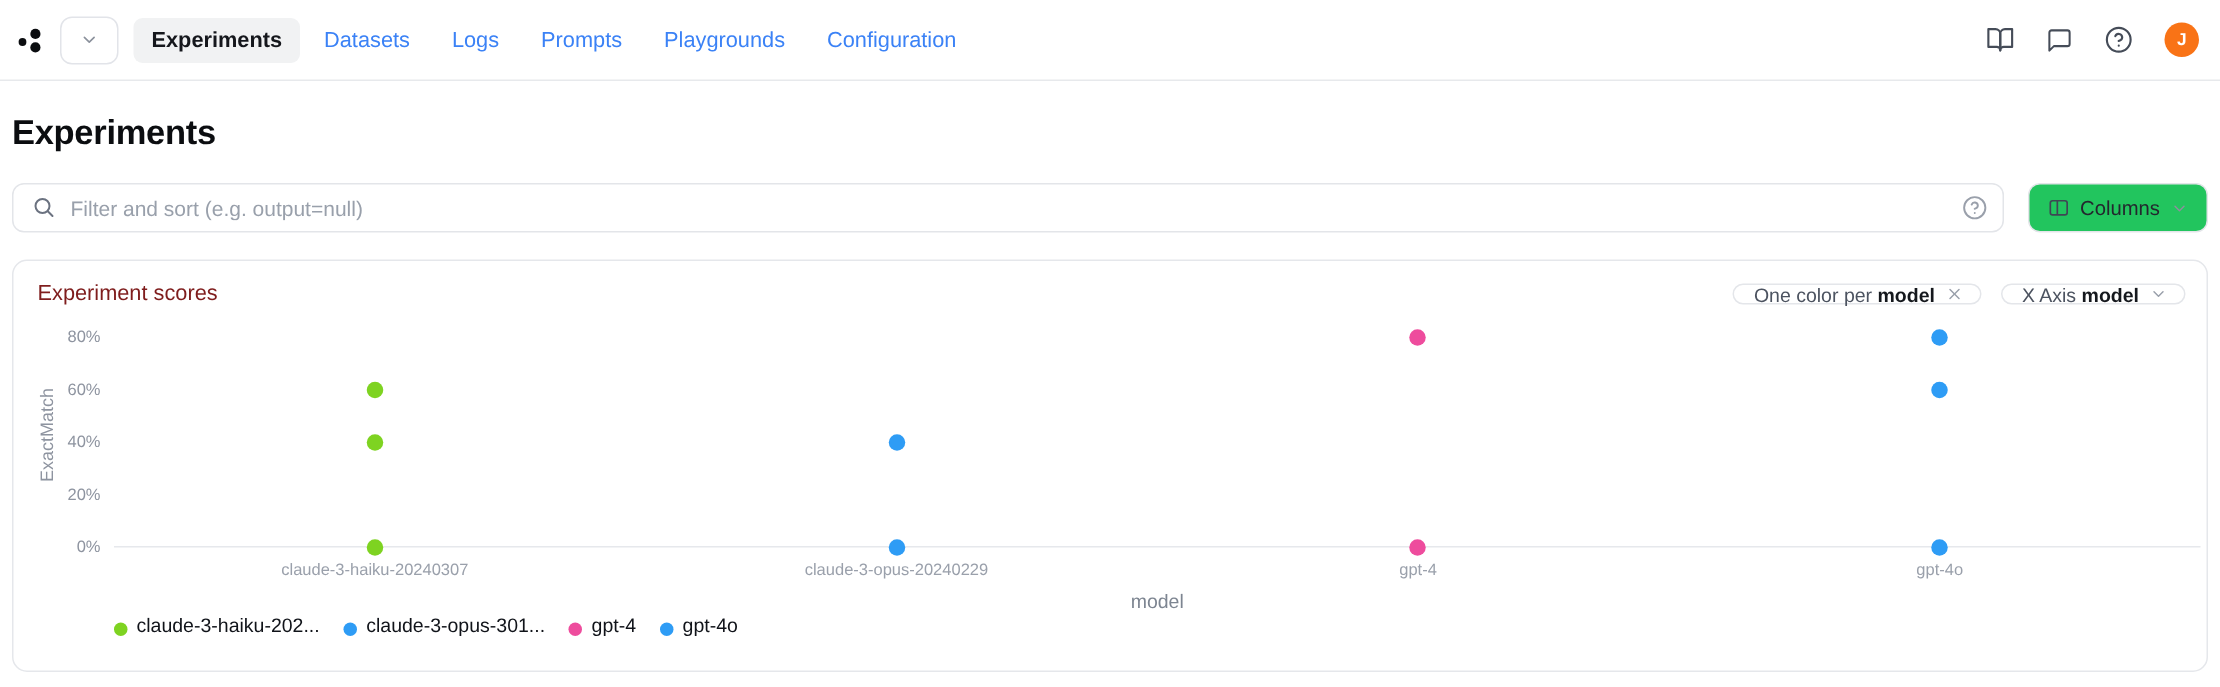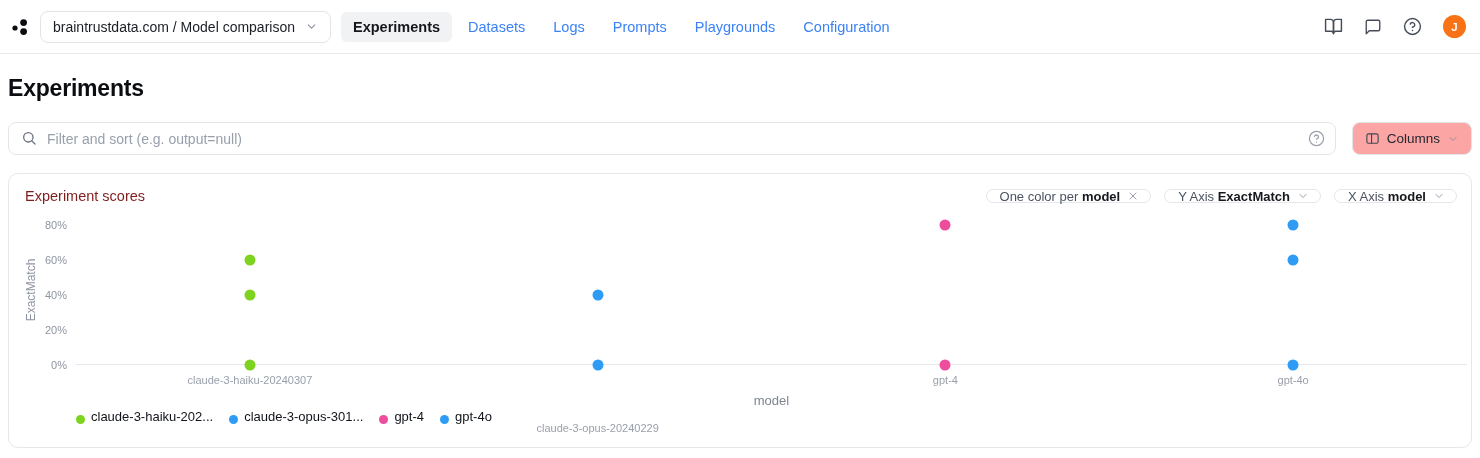--- a/index.html
+++ b/index.html
@@ -27,21 +27,21 @@
   .page-title { margin-top:21px; font-size:23px; font-weight:700; color:#0b0d10; letter-spacing:-0.2px; }
 
   .filter-row { margin-top:20px; display:flex; gap:16px; }
   .filter-box { position:relative; flex:1; height:22px; }
   .filter-box input { width:100%; height:33px; border:1px solid #e3e5e9; border-radius:8px;
     padding:0 36px 0 38px; font-family:inherit; font-size:14px; color:#1b1e24; outline:none; }
   .filter-box input::placeholder { color:#99a0ab; }
   .filter-search-icon { position:absolute; left:13px; top:8px; color:#6b7280; pointer-events:none; }
   .filter-help-icon { position:absolute; right:11px; top:8px; color:#9aa0ab; background:none; border:none; cursor:pointer; padding:0; }
   .columns-btn { flex:none; height:33px; display:flex; align-items:center; gap:7px; padding:0 12px;
-    border:1px solid #e3e5e9; border-radius:8px; background:#fca5a5; font-family:inherit; font-size:13.5px;
+    border:1px solid #e3e5e9; border-radius:8px; background:#22c55e; font-family:inherit; font-size:13.5px;
     color:#23272e; cursor:pointer; }
   .columns-btn svg { color:#3f4754; }
   .columns-btn .chev { color:#8b919c; }
 
   
   .card { margin-top:18px; height:275px; border:1px solid #e5e7eb; border-radius:10px; background:#fff; position:relative; }
   .card-header { display:flex; align-items:center; justify-content:space-between; padding:14px 14px 0 16px; }
   .card-title { font-size:14.5px; color:#7f1d1d; }
   .chips { display:flex; align-items:center; gap:13px; }
   .chip { display:flex; align-items:center; gap:7px; height:14px; padding:0 11px 0 13px;
@@ -67,21 +67,20 @@
 </head>
 <body>
 
 <div class="topbar">
   <svg class="logo" viewBox="0 0 18 20" fill="#0b0d10">
     <circle cx="4" cy="11" r="2.6"></circle>
       <circle cx="12.6" cy="5.6" r="3.4"></circle>
       <circle cx="12.6" cy="14.6" r="3.4"></circle>
   </svg>
   <div class="crumb-pill">
-    <span>braintrustdata.com / Model comparison</span>
     <svg width="13" height="13" viewBox="0 0 24 24" fill="none" stroke="currentColor" stroke-width="2" stroke-linecap="round" stroke-linejoin="round">
         <polyline points="6 9 12 15 18 9"></polyline>
       </svg>
   </div>
   <nav class="tabs">
       <button class="tab active">Experiments</button>
       <button class="tab">Datasets</button>
       <button class="tab">Logs</button>
       <button class="tab">Prompts</button>
       <button class="tab">Playgrounds</button>
@@ -143,28 +142,20 @@
   <div class="card">
     <div class="card-header">
       <div class="card-title">Experiment scores</div>
       <div class="chips">
           <button class="chip">
             <span>One color per <b>model</b></span>
             <span style="display: flex;">
               <svg width="12" height="12" viewBox="0 0 24 24" fill="none" stroke="currentColor" stroke-width="2" stroke-linecap="round">
                 <line x1="6" y1="6" x2="18" y2="18"></line>
                 <line x1="18" y1="6" x2="6" y2="18"></line>
-              </svg>
-            </span>
-          </button>
-          <button class="chip">
-            <span>Y Axis <b>ExactMatch</b></span>
-            <span style="display: flex;">
-              <svg width="12" height="12" viewBox="0 0 24 24" fill="none" stroke="currentColor" stroke-width="2" stroke-linecap="round" stroke-linejoin="round">
-                <polyline points="6 9 12 15 18 9"></polyline>
               </svg>
             </span>
           </button>
           <button class="chip">
             <span>X Axis <b>model</b></span>
             <span style="display: flex;">
               <svg width="12" height="12" viewBox="0 0 24 24" fill="none" stroke="currentColor" stroke-width="2" stroke-linecap="round" stroke-linejoin="round">
                 <polyline points="6 9 12 15 18 9"></polyline>
               </svg>
             </span>
@@ -191,21 +182,21 @@
           <div class="dot" style="left: 37.5%; top: 82px; background: rgb(46, 156, 245);"></div>
           <div class="dot" style="left: 37.5%; top: 152px; background: rgb(46, 156, 245);"></div>
           <div class="dot" style="left: 62.5%; top: 12px; background: rgb(238, 76, 157);"></div>
           <div class="dot" style="left: 62.5%; top: 152px; background: rgb(238, 76, 157);"></div>
           <div class="dot" style="left: 87.5%; top: 12px; background: rgb(46, 156, 245);"></div>
           <div class="dot" style="left: 87.5%; top: 47px; background: rgb(46, 156, 245);"></div>
           <div class="dot" style="left: 87.5%; top: 152px; background: rgb(46, 156, 245);"></div>
         </div>
       <div class="x-labels" id="x-labels">
           <div class="x-cat-label" style="left: 12.5%;">claude-3-haiku-20240307</div>
-          <div class="x-cat-label" style="left: 37.5%; margin-top: 48px;">claude-3-opus-20240229</div>
+          <div class="x-cat-label" style="left: 37.5%;">claude-3-opus-20240229</div>
           <div class="x-cat-label" style="left: 62.5%;">gpt-4</div>
           <div class="x-cat-label" style="left: 87.5%;">gpt-4o</div>
         </div>
       <div class="x-axis-title">model</div>
       <div class="legend" id="legend">
           <div class="legend-item">
             <span class="legend-dot" style="background: rgb(126, 211, 33);"></span>
             <span>claude-3-haiku-202...</span>
           </div>
           <div class="legend-item">

